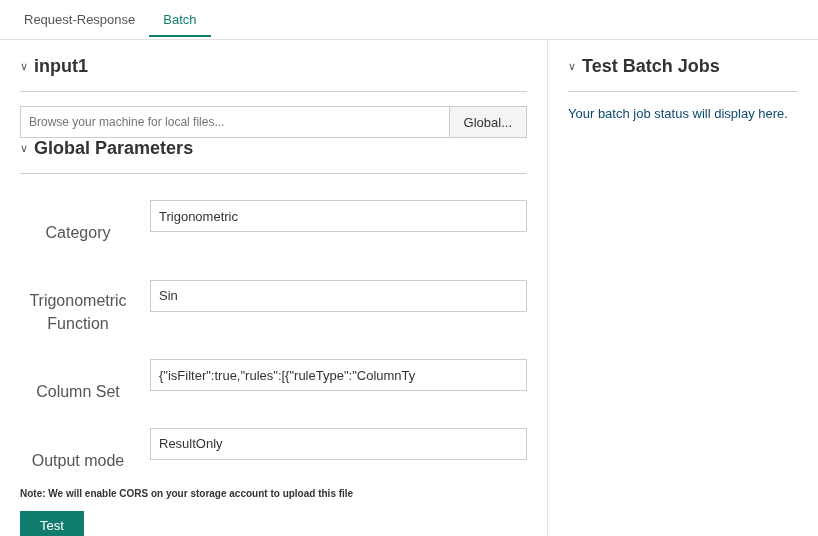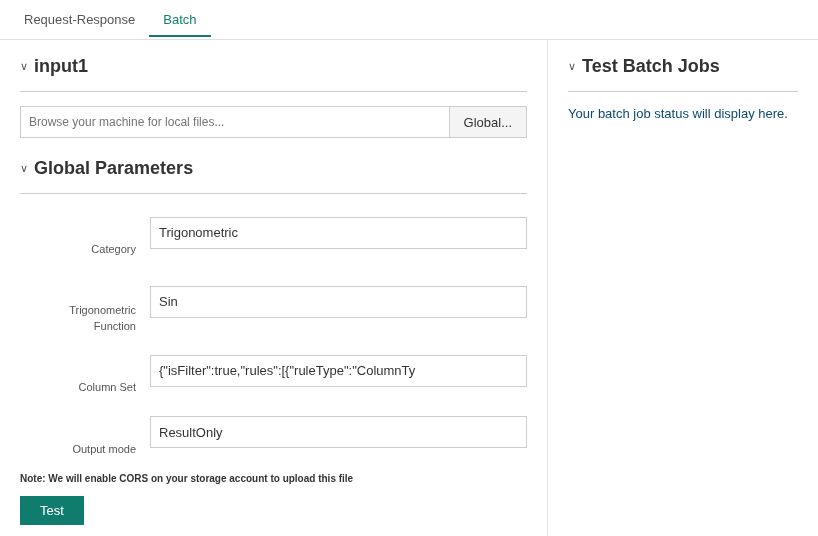--- a/index.html
+++ b/index.html
@@ -73,21 +73,20 @@
 
     .section-divider {
       border: none;
       border-top: 1px solid #ccc;
       margin-bottom: 14px;
     }
 
     .file-input-row {
       display: flex;
       align-items: center;
-      margin-bottom: 20px;
     }
 
     .file-placeholder-input {
       flex: 1;
       height: 32px;
       border: 1px solid #ccc;
       padding: 0 8px;
       font-size: 12px;
       color: #999;
       background: #fff;
@@ -110,23 +109,23 @@
     }
 
     .param-row {
       display: flex;
       align-items: center;
       margin-bottom: 12px;
     }
 
     .param-label {
       width: 130px;
-      text-align: right;
+      text-align: center;
       padding-right: 14px;
-      font-size: 11px;
+      font-size: 16px;
       color: #555;
       line-height: 1.4;
       margin-top: 34px;
     }
 
     .param-input {
       flex: 1;
       height: 32px;
       border: 1px solid #ccc;
       padding: 0 8px;

